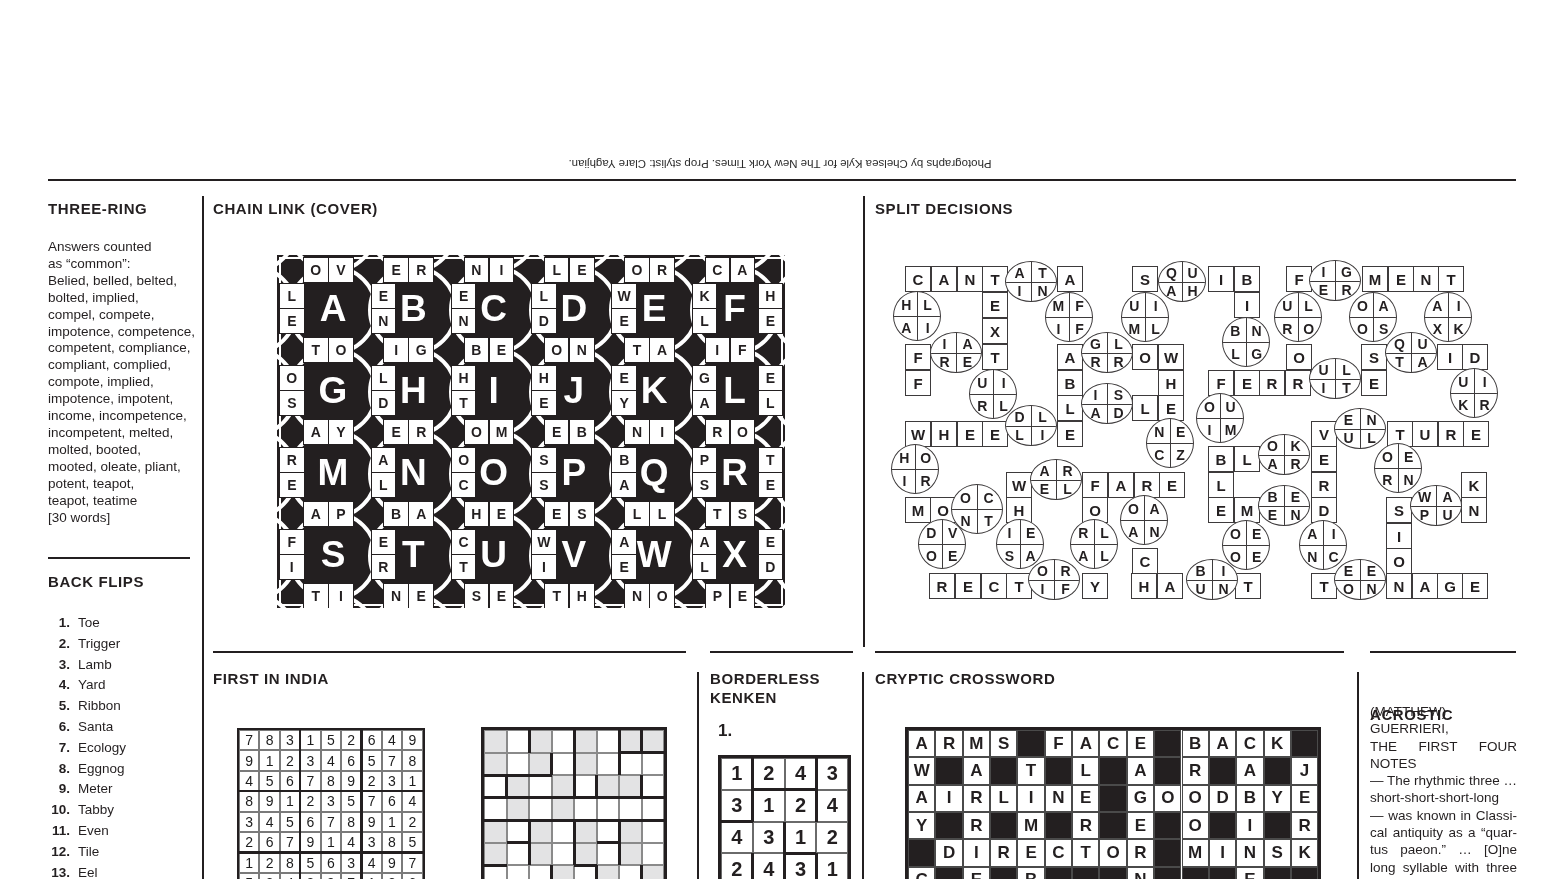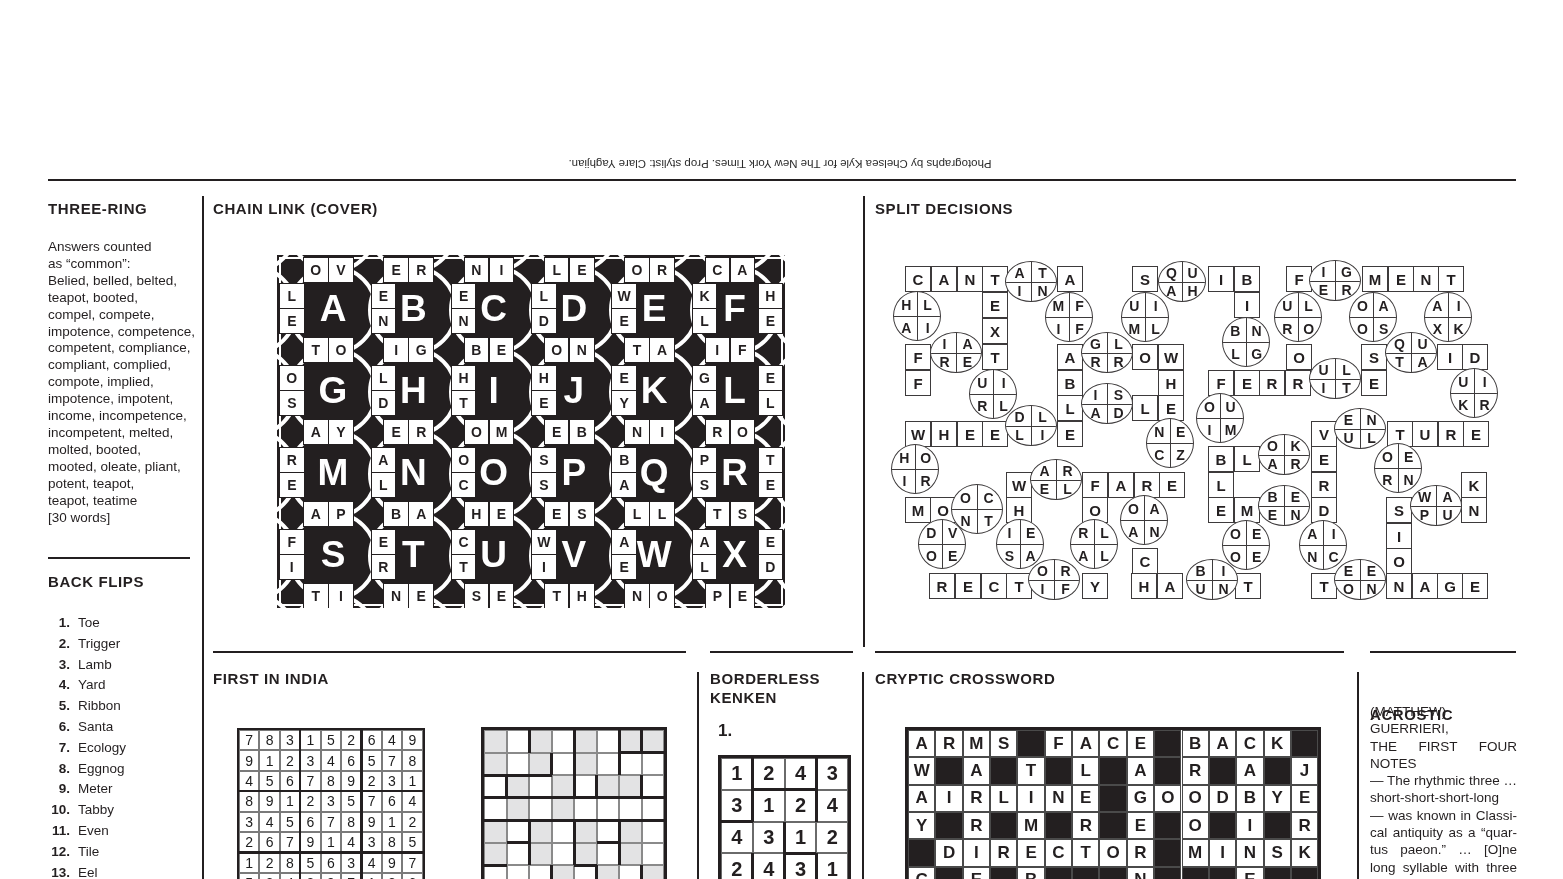--- a/index.html
+++ b/index.html
@@ -59,21 +59,21 @@
   <div class="rule" style="left:1370px;top:651px;width:146px;height:2px;"></div>
   <div class="rule" style="left:697px;top:672px;width:1.6px;height:207px;"></div>
   <div class="rule" style="left:862px;top:672px;width:1.6px;height:207px;"></div>
   <div class="rule" style="left:1357px;top:672px;width:1.6px;height:207px;"></div>
 
   <div class="h2" style="left:48px;top:199px;">THREE-RING</div>
   <div class="abs" style="left:48px;top:239px;width:158px;" id="tr-lines">
       <div class="tline">Answers counted</div>
       <div class="tline">as “common”:</div>
       <div class="tline">Belied, belled, belted,</div>
-      <div class="tline">teapot, booted,</div>
+      <div class="tline">bolted, implied,</div>
       <div class="tline">compel, compete,</div>
       <div class="tline">impotence, competence,</div>
       <div class="tline">competent, compliance,</div>
       <div class="tline">compliant, complied,</div>
       <div class="tline">compote, implied,</div>
       <div class="tline">impotence, impotent,</div>
       <div class="tline">income, incompetence,</div>
       <div class="tline">incompetent, melted,</div>
       <div class="tline">molted, booted,</div>
       <div class="tline">mooted, oleate, pliant,</div>

